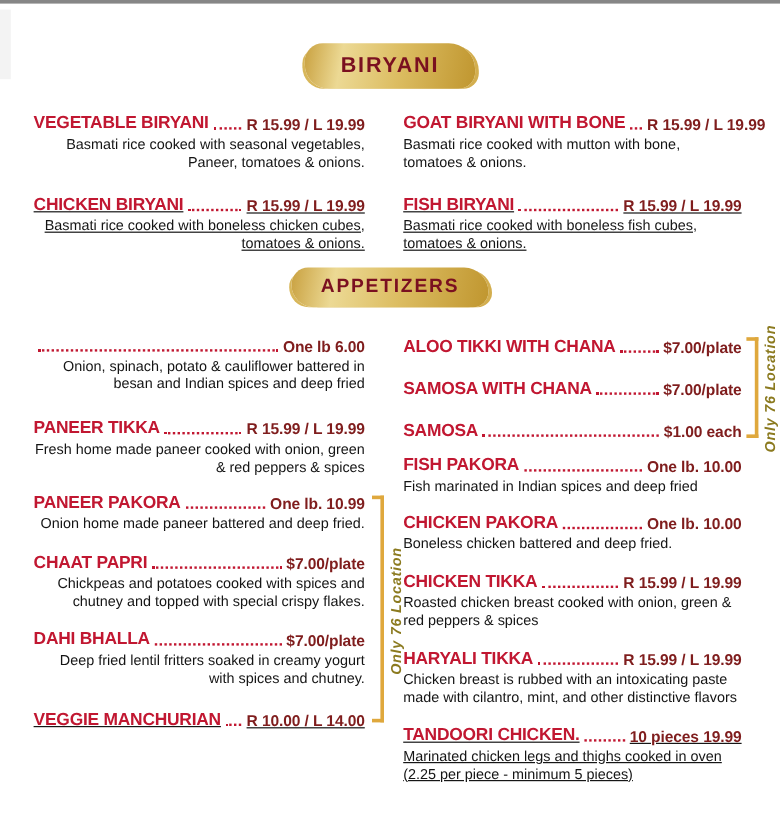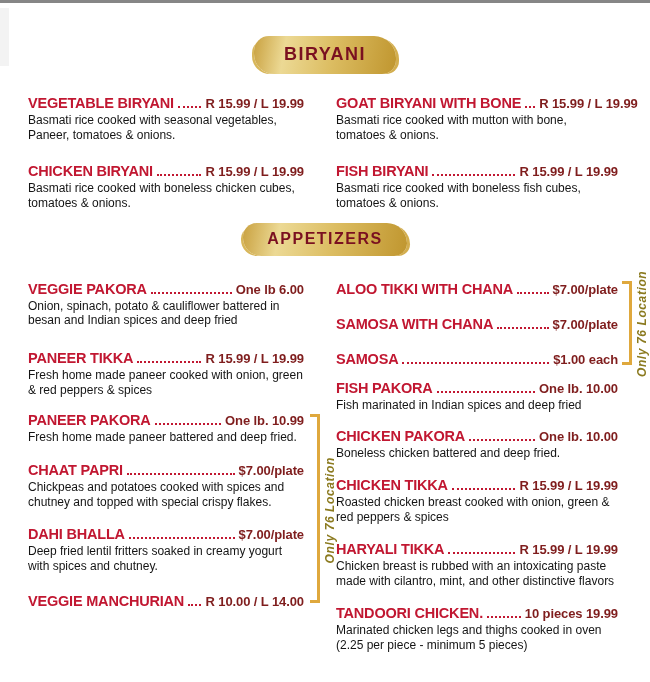--- a/index.html
+++ b/index.html
@@ -22,34 +22,34 @@
     background:linear-gradient(100deg,#c9a140 0%,#ecd994 22%,#dcbd62 55%,#c0962f 100%);
     box-shadow:4px 1px 0 -1px #d3ae4e, -4px 2px 0 -2px #d8b75a;
     color:#7a1020;
     font-weight:bold;
     font-size:18px;
     letter-spacing:1.5px;
   }
   .banner-row.appetizers .banner{font-size:16px;padding:7px 24px 8px 24px;}
   .menu-grid{display:flex;padding:0 30px 0 28px;gap:32px;}
   .col{flex:0 0 auto;}
-  .col.left{width:276px;}
+  .col.left{width:276px;text-align:right;}
   .col.right{width:282px;}
   .item{margin-bottom:14px;}
   .title-row{display:flex;align-items:flex-end;}
   .iname{
     color:#c11731;font-weight:bold;font-size:14.5px;
     letter-spacing:-0.2px;white-space:nowrap;
   }
   .dots{flex:1;border-bottom:2.4px dotted #c11731;margin:0 4px 3px 4px;min-width:10px;}
   .price{font-weight:bold;font-size:13px;color:#7f1d1d;white-space:nowrap;letter-spacing:-0.1px;}
   .desc{font-size:12px;color:#141414;line-height:1.24;margin-top:2px;}
   .mb16{margin-bottom:16px;} .mb17{margin-bottom:17px;}
   .mb20{margin-bottom:20px;} .mb22{margin-bottom:22px;} .mb24{}
-  .mb0{margin-bottom:0;}
+  .mb0{margin-bottom:0;text-decoration:underline;}
   .group{position:relative;}
   .bracket{
     position:absolute;right:-16px;width:7px;
     border:3px solid #dfa83d;border-left:none;
   }
   .group.left-group .bracket{top:2px;bottom:6px;}
   .group.right-group .bracket{top:0;bottom:2px;right:-14px;}
   .vlabel{
     position:absolute;top:0;bottom:0;
     display:flex;align-items:center;justify-content:center;
@@ -120,21 +120,20 @@
 
 <div class="banner-row appetizers">
   <div class="banner">APPETIZERS</div>
 </div>
 
 <div class="menu-grid">
   <div class="col left">
 
     <div class="item mb22">
       <div class="title-row">
-        <span class="iname">VEGGIE PAKORA</span>
         <span class="dots"></span>
         <span class="price">One lb 6.00</span>
       </div>
       <div class="desc">Onion, spinach, potato &amp; cauliflower battered  in besan and Indian spices and deep fried</div>
     </div>
 
     <div class="item mb24">
       <div class="title-row">
         <span class="iname">PANEER TIKKA</span>
         <span class="dots"></span>
@@ -146,21 +145,21 @@
     <div class="group left-group">
       <div class="bracket"></div>
       <div class="vlabel">Only 76 Location</div>
 
       <div class="item mb17">
         <div class="title-row">
           <span class="iname">PANEER PAKORA</span>
           <span class="dots"></span>
           <span class="price">One lb. 10.99</span>
         </div>
-        <div class="desc">Fresh home made paneer battered and deep fried.</div>
+        <div class="desc">Onion home made paneer battered and deep fried.</div>
       </div>
 
       <div class="item mb16">
         <div class="title-row">
           <span class="iname">CHAAT PAPRI</span>
           <span class="dots"></span>
           <span class="price">$7.00/plate</span>
         </div>
         <div class="desc">Chickpeas and potatoes cooked with spices and chutney and topped with special crispy flakes.</div>
       </div>

